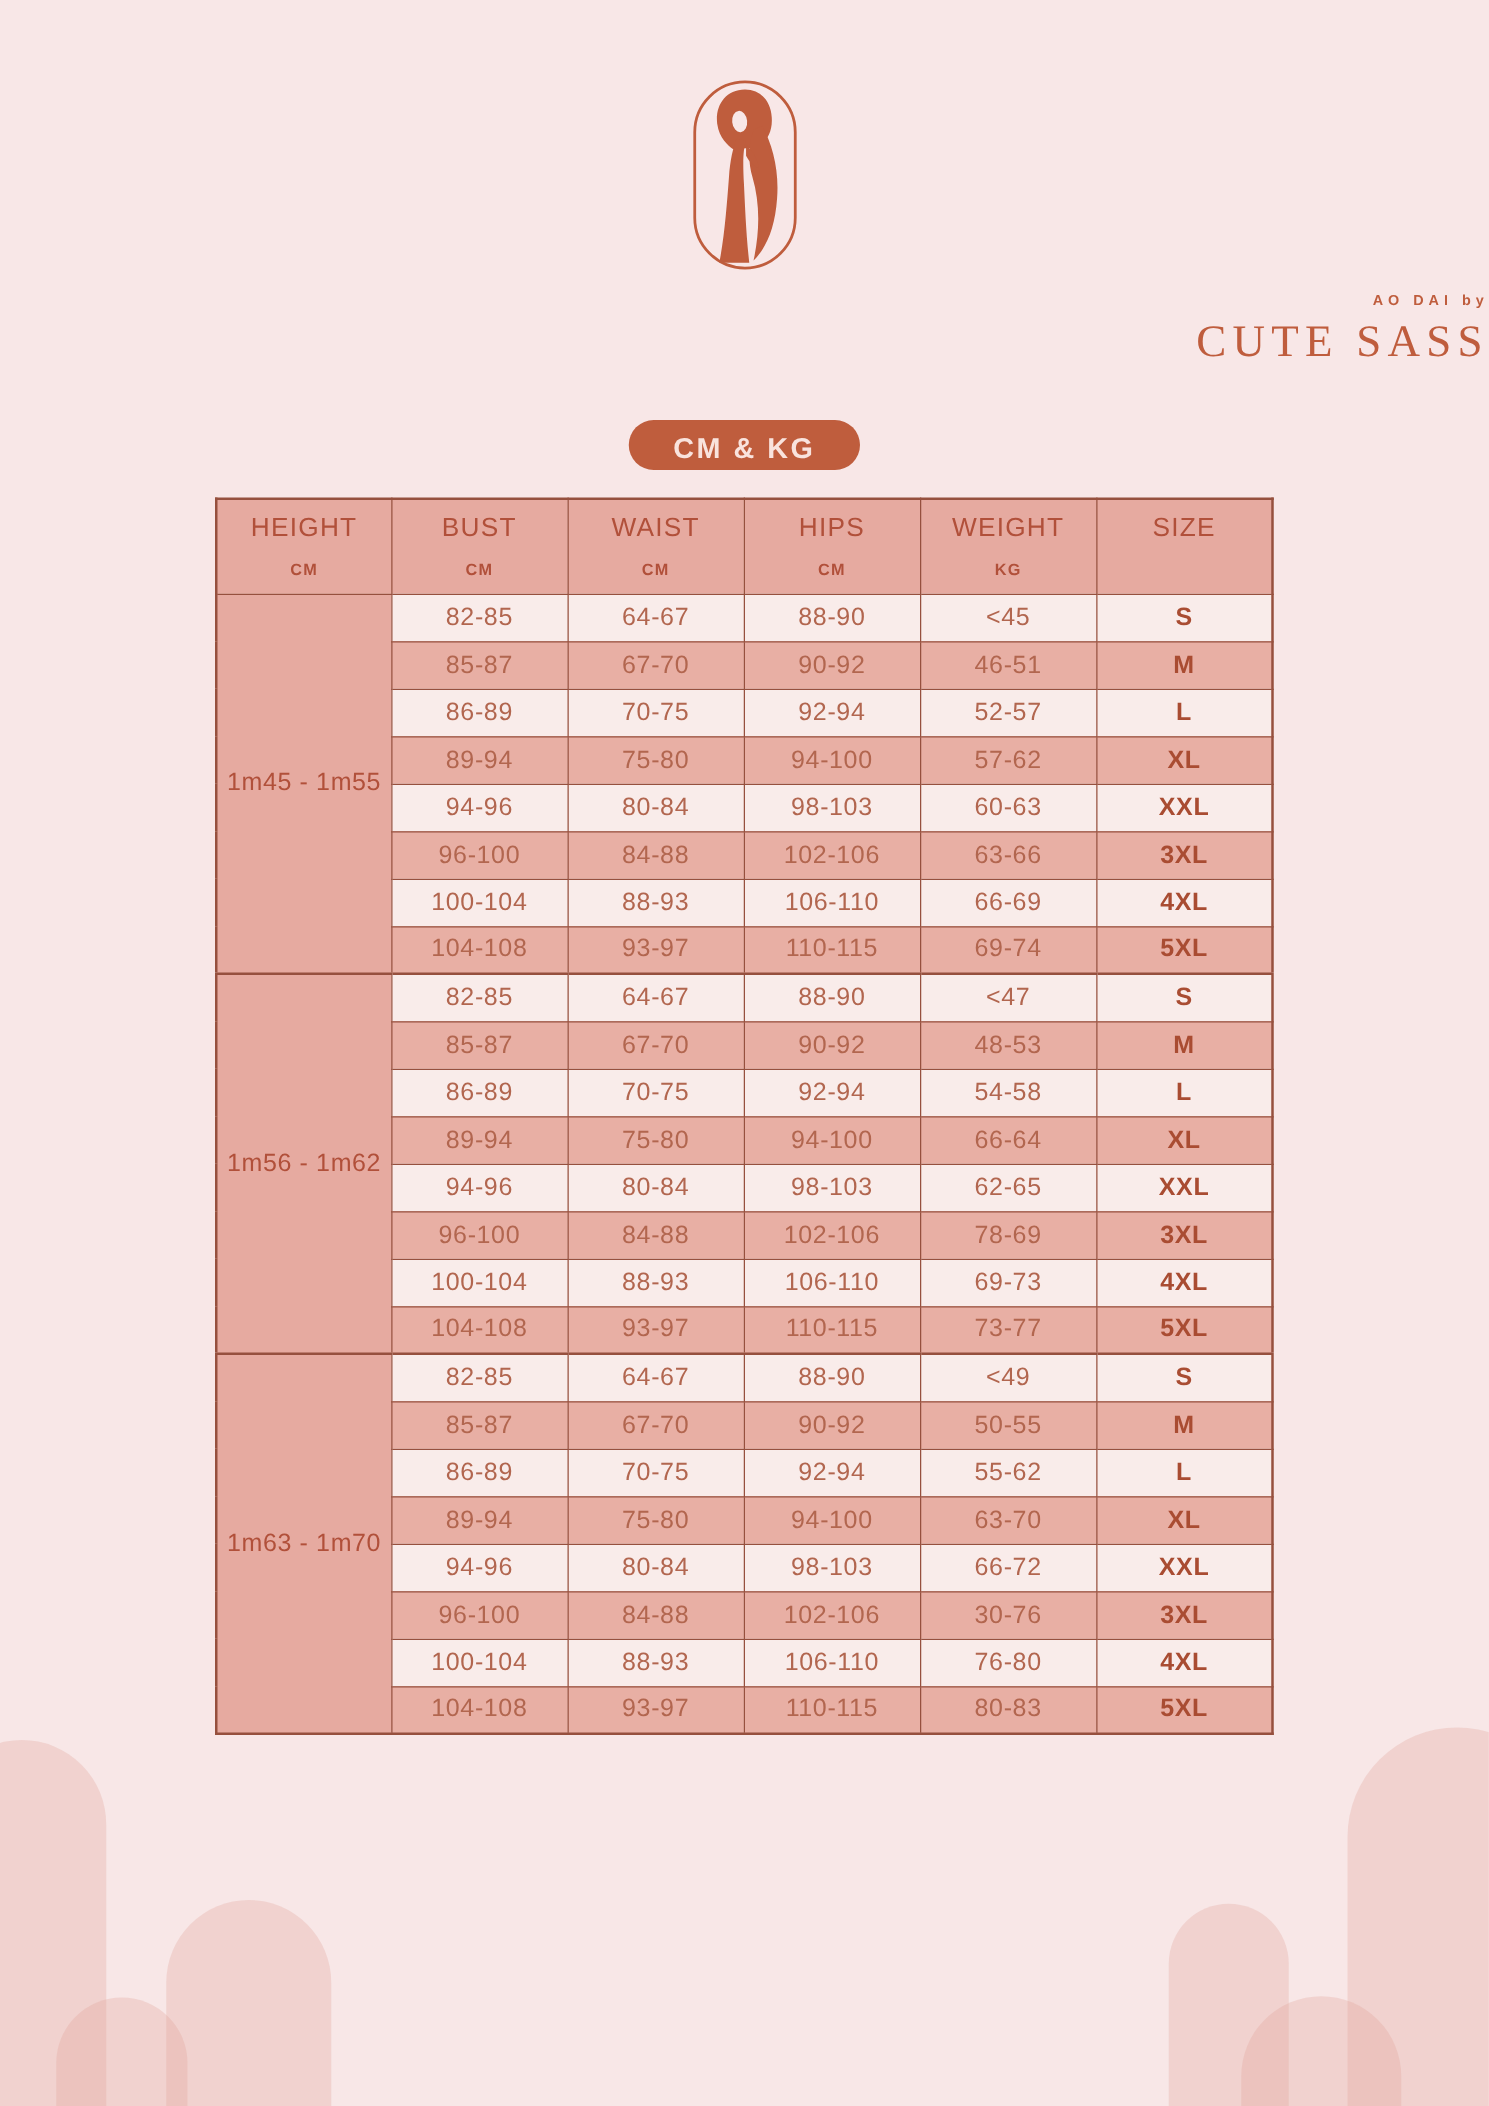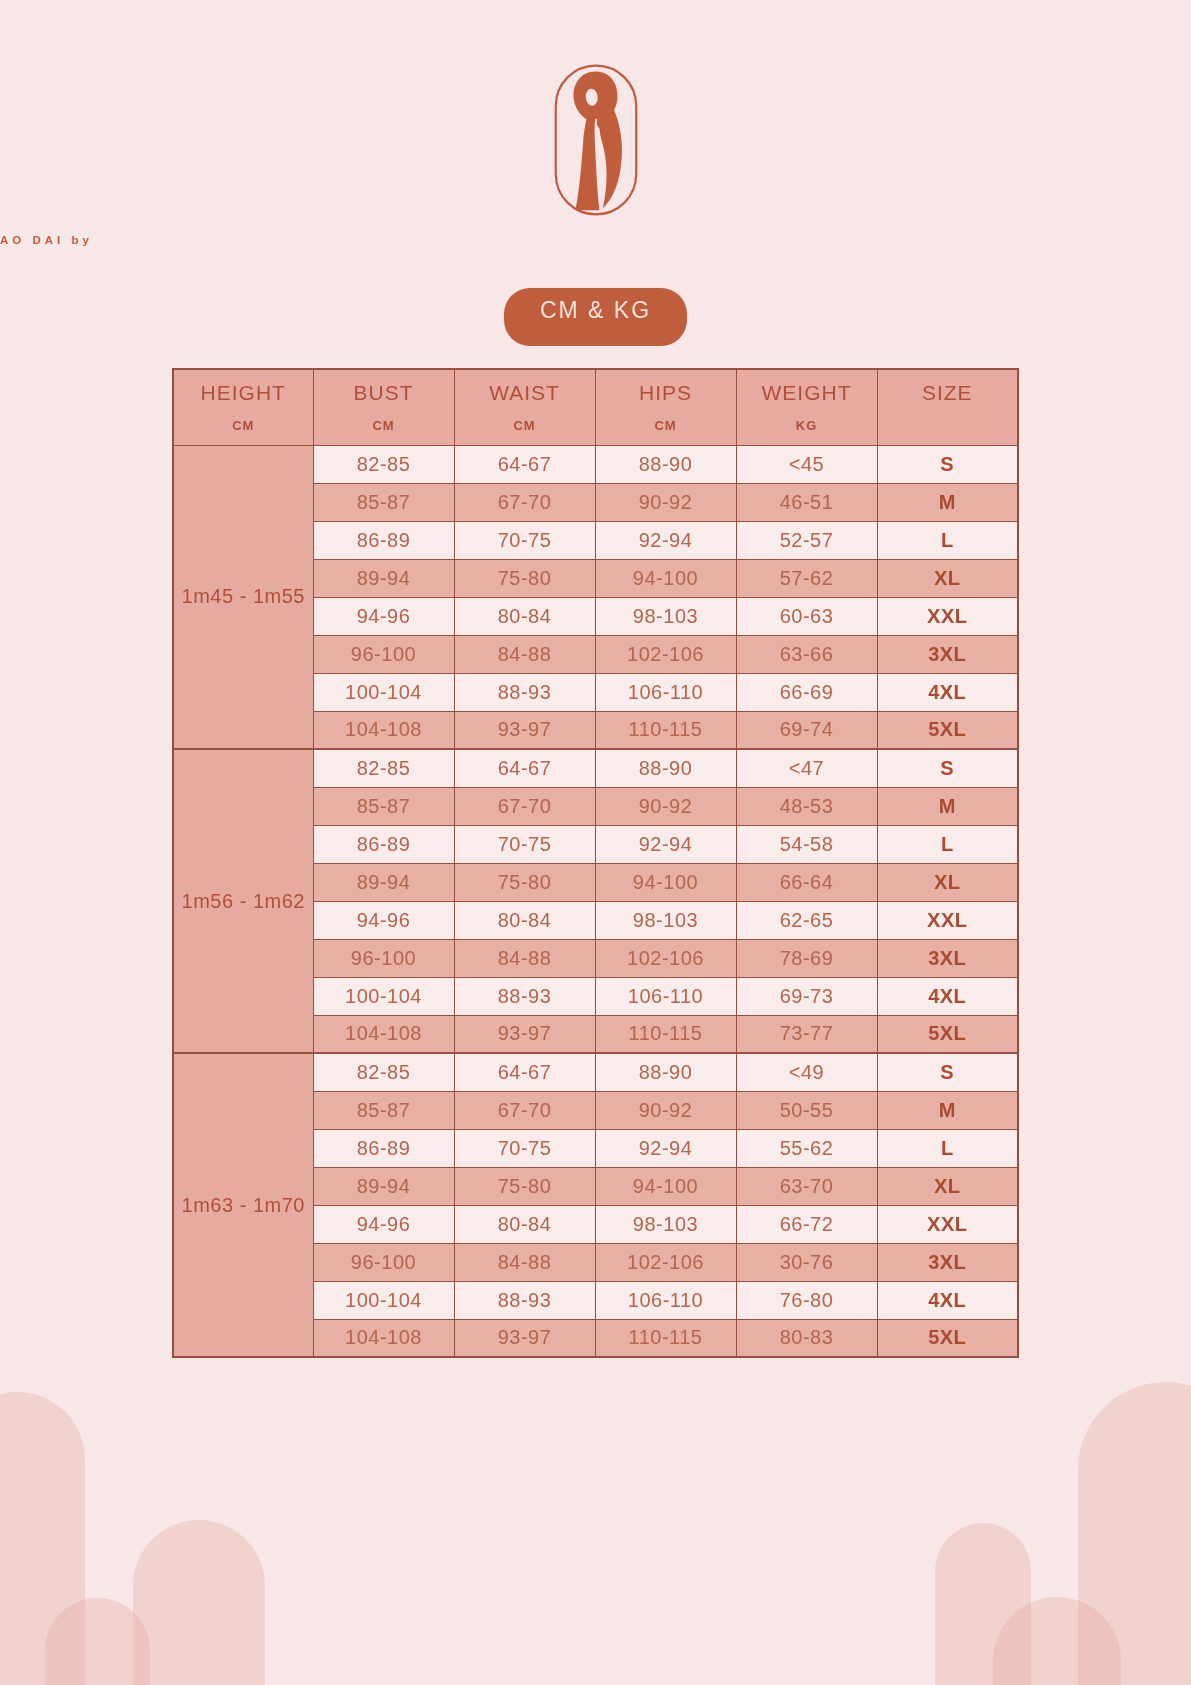--- a/index.html
+++ b/index.html
@@ -11,27 +11,27 @@
     --line:#96503e;
     --data-text:#b2664f;
     --strong-text:#b1503a;
   }
   *{margin:0;padding:0;box-sizing:border-box;}
   html,body{width:1191px;}
   body{font-family:"Liberation Sans",sans-serif;background:var(--bg);}
   .page{position:relative;width:1191px;height:1685px;background:var(--bg);overflow:hidden;}
 
   
-  .brand-block{text-align:left;}
+  .brand-block{text-align:right;}
   .logo-wrap{padding-top:63px;display:flex;justify-content:center;}
   .tagline{margin-top:13px;font-size:11.5px;font-weight:700;letter-spacing:4px;color:var(--accent);}
   .brand-name{margin-top:5px;font-family:"Liberation Serif",serif;font-size:36px;letter-spacing:5px;color:var(--accent);font-weight:400;}
   .poster-title{margin-top:16px;font-family:"Liberation Serif",serif;font-weight:400;font-size:66px;letter-spacing:3px;color:var(--accent);text-align:center;line-height:1.15;}
   .badge-row{margin-top:42px;text-align:center;}
-  .units-badge{display:inline-block;background:var(--accent);color:#f9e3dd;font-size:23px;font-weight:400;letter-spacing:2px;padding:9px 36px 22px;border-radius:26px;}
+  .units-badge{display:inline-block;background:var(--accent);color:#f9e3dd;font-size:23px;font-weight:700;letter-spacing:2px;padding:9px 36px 4px;border-radius:26px;}
 
   
   .table-wrap{margin-top:22px;display:flex;justify-content:center;position:relative;z-index:2;}
   table.size-table{border-collapse:collapse;width:845px;table-layout:fixed;background:var(--row-light);border:2px solid var(--line);}
   .size-table th,.size-table td{border:1px solid var(--line);text-align:center;vertical-align:middle;}
   .size-table thead th{height:76px;background:var(--header-fill);color:var(--strong-text);}
   .col-label{font-size:21px;font-weight:400;letter-spacing:1px;}
   .col-unit{font-size:13px;font-weight:600;letter-spacing:1px;margin-top:13px;min-height:15px;}
   .size-table tbody td{height:38px;font-size:20px;color:var(--data-text);letter-spacing:0.5px;}
   .size-table tbody tr.light td{background:var(--row-light);}
@@ -66,20 +66,21 @@
 
           <ellipse cx="45" cy="40" rx="7" ry="10" fill="#f8e7e7" transform="rotate(-6 45 40)"></ellipse>
 
           <path d="M42,56 C39,64 36,76 35,92 C33,118 31,146 26,172 L54,172 C51,146 50,118 49,98 C48,80 48,66 51,58 Z" fill="#bf5d3d"></path>
 
           <path d="M51,62 C58,68 62,76 63,84 C59,82 54,78 51,72 Z" fill="#bf5d3d"></path>
         </svg>
       </span>
     </div>
     <div class="tagline">AO DAI by</div>
+    <div class="brand-name">CUTE SASS</div>
   </div>
 
 
   <div class="badge-row">
     <span class="units-badge">CM &amp; KG</span>
   </div>
 
   <div class="table-wrap">
     <table class="size-table">
       <colgroup>

